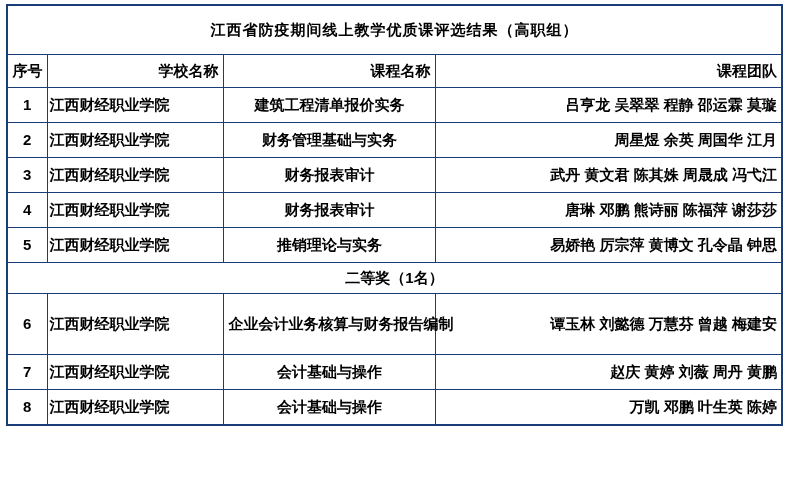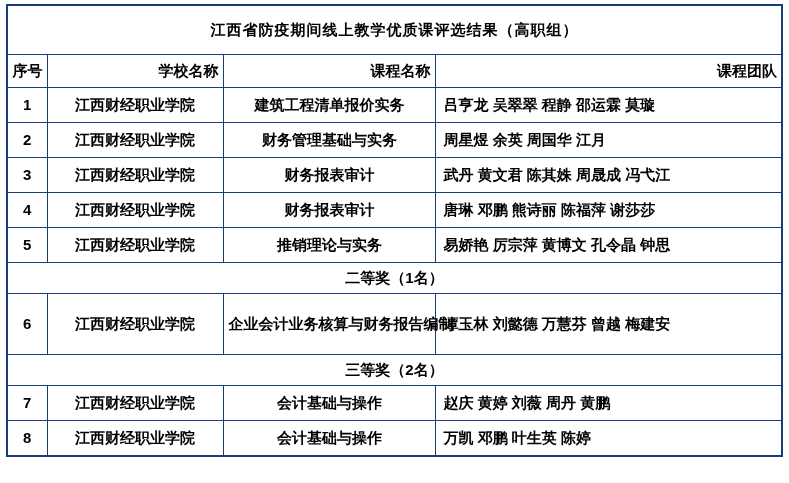--- a/index.html
+++ b/index.html
@@ -53,35 +53,34 @@
     font-size: 16px;
     font-weight: bold;
     height: 28px;
   }
   .idx-cell {
     text-align: center;
     font-size: 15px;
     font-weight: bold;
   }
   .school-cell {
-    text-align: center;
     font-size: 15px;
     font-weight: bold;
     padding-left: 2px !important;
     padding-right: 2px !important;
     margin-left: 37px;
   }
   .course-cell {
     text-align: center;
     font-size: 15px;
     font-weight: bold;
     padding-left: 5px !important;
   }
   .team-cell {
-    text-align: left;
+    text-align: right;
     font-size: 15px;
     font-weight: bold;
     padding-left: 8px !important;
   }
   .row-normal td { height: 30px; }
   .row-tall td { height: 56px; }
   .wrap { white-space: normal; }
   .col-idx { width: 40px; }
   .col-school { width: 176px; }
   .col-course { width: 212px; }
@@ -146,23 +145,20 @@
         <td class="section-cell" colspan="4">二等奖（1名）</td>
       </tr>
 
       <tr class="row-tall">
         <td class="idx-cell">6</td>
         <td class="school-cell">江西财经职业学院</td>
         <td class="course-cell wrap">企业会计业务核算与财务报告编制</td>
         <td class="team-cell">谭玉林  刘懿德  万慧芬  曾越  梅建安</td>
       </tr>
 
-      <tr>
-        <td class="section-cell" colspan="4">三等奖（2名）</td>
-      </tr>
 
       <tr class="row-normal">
         <td class="idx-cell">7</td>
         <td class="school-cell">江西财经职业学院</td>
         <td class="course-cell">会计基础与操作</td>
         <td class="team-cell">赵庆  黄婷  刘薇  周丹  黄鹏</td>
       </tr>
       <tr class="row-normal">
         <td class="idx-cell">8</td>
         <td class="school-cell">江西财经职业学院</td>

